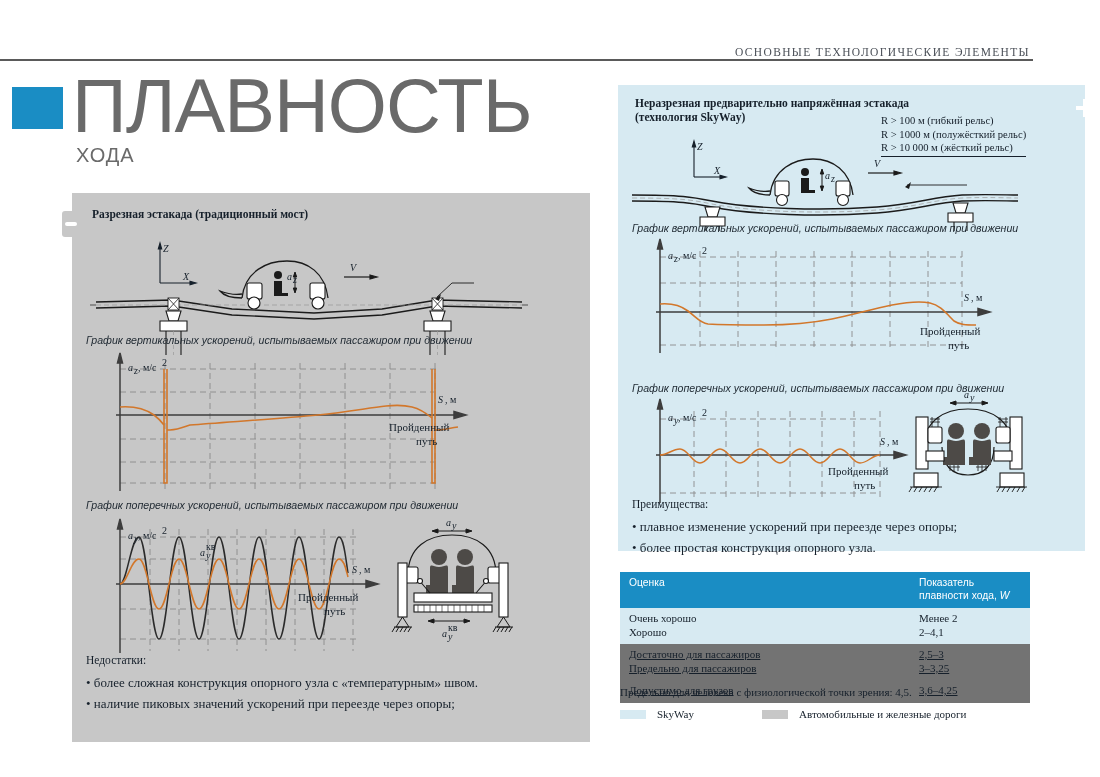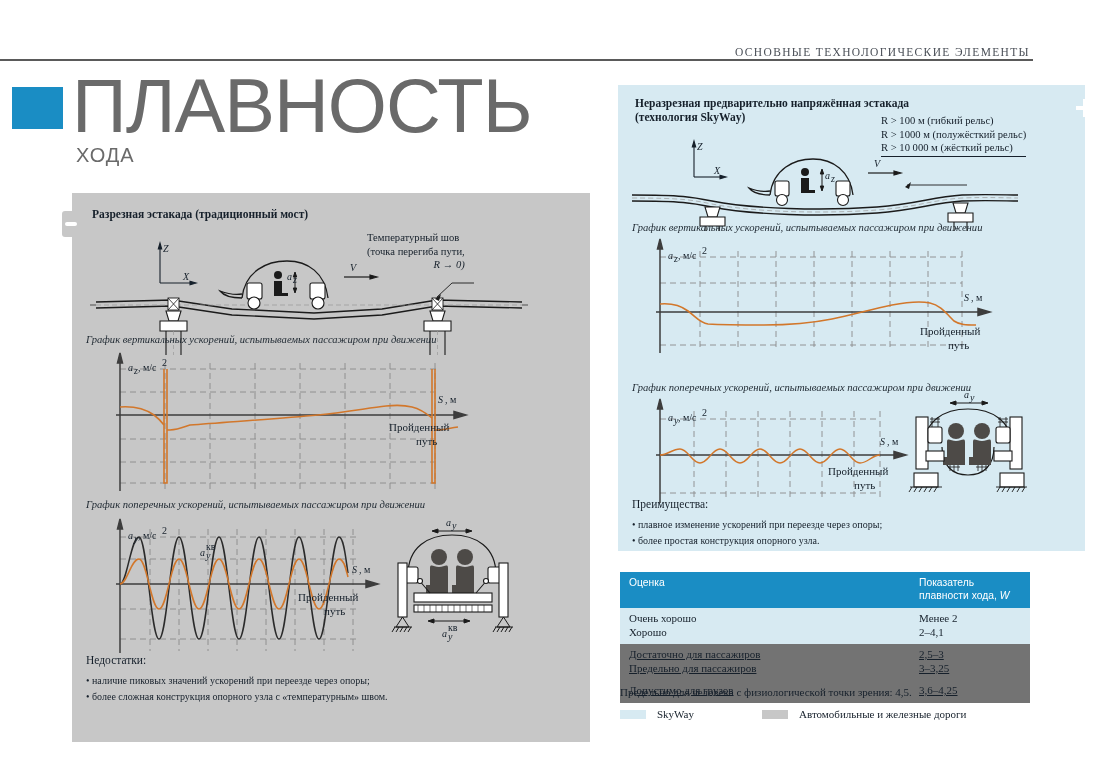--- a/index.html
+++ b/index.html
@@ -51,26 +51,26 @@
   }
   .plusmark b,.plusmark s{position:absolute;background:#ffffff;display:block;}
   .plusmark b{left:7px;top:0;width:4px;height:18px;}
   .plusmark s{left:0;top:7px;width:18px;height:4px;}
 
   .panel-head{
     font-family:"Liberation Serif",serif;
     font-weight:bold;font-size:11.5px;color:#16202b;line-height:14px;
   }
   .cap{
-    font-family:Liberation Serif, serif;
+    font-family:Liberation Sans, sans-serif;
     font-style:italic;font-size:10.6px;color:#1d2730;white-space:nowrap;
   }
   .bullets-h{font-family:"Liberation Serif",serif;font-weight:normal;font-size:11.5px;color:#16202b;}
   .bullets li{
-    font-family:"Liberation Serif",serif;font-size:10px;color:#16202b;
+    font-family:"Liberation Serif",serif;font-size:13px;color:#16202b;
     list-style:none;margin:0 0 5px 0;padding:0;white-space:nowrap;
   }
   .bullets{margin:4px 0 0 0;padding:0;}
   .bullets li:before{content:"• ";}
 
   .rnote{
     font-family:"Liberation Serif",serif;font-size:10.6px;color:#16202b;
     line-height:13.5px;white-space:nowrap;
   }
   .rnote u{text-decoration:none;display:block;}
@@ -200,25 +200,20 @@
           <path d="M262,52 L292,52"></path>
             <path d="M288,50 L295,52 L288,54 Z" fill="#1b1b1b"></path>
         </g>
         <text class="axlbl" x="268" y="46">V</text>
 
         <path d="M355,72 L370,58 L392,58" stroke="#1b1b1b" stroke-width="0.9" fill="none"></path>
         <path d="M353,74 L359,69 L357,76 Z" fill="#1b1b1b"></path>
       </svg>
     </div>
 
-    <div class="rnote" style="position:absolute;left:295px;top:38px;text-align:left;">
-      <u>Температурный шов</u>
-      <u>(точка перегиба пути,</u>
-      <u style="text-align:right;font-style:italic;">R → 0)</u>
-    </div>
 
     <div class="cap" style="position:absolute;left:14px;top:141px;">График вертикальных ускорений, испытываемых пассажиром при движении</div>
 
     <div class="chart" style="left:14px;top:152px;">
       <svg width="440" height="150" viewBox="0 0 440 150">
 
         <g stroke="#8b8b8b" stroke-width="0.9" stroke-dasharray="6,4" fill="none">
           <path d="M34,24 L350,24"></path>
             <path d="M34,47 L350,47"></path>
           <path d="M34,94 L350,94"></path>
@@ -362,22 +357,22 @@
             <text class="axlbl" x="56" y="6" font-size="7">y</text>
           <text class="axlbl" x="46" y="114">a</text>
             <text class="axlbl" x="52" y="117" font-size="7">y</text>
           <text class="axlbl-up" x="52" y="108" font-size="7">кв</text>
         </g>
       </svg>
     </div>
 
     <div class="bullets-h" style="position:absolute;left:14px;top:461px;">Недостатки:</div>
     <ul class="bullets" style="position:absolute;left:14px;top:478px;">
+      <li>более сложная конструкция опорного узла с «температурным» швом.</li>
       <li>наличие пиковых значений ускорений при переезде через опоры;</li>
-      <li>более сложная конструкция опорного узла с «температурным» швом.</li>
     </ul>
   </div>
 
   <div class="panel panel-blue" style="left:618px;top:85px;width:467px;height:466px;">
 
     <div class="plusmark">
         <b></b>
         <s></s>
       </div>
 

